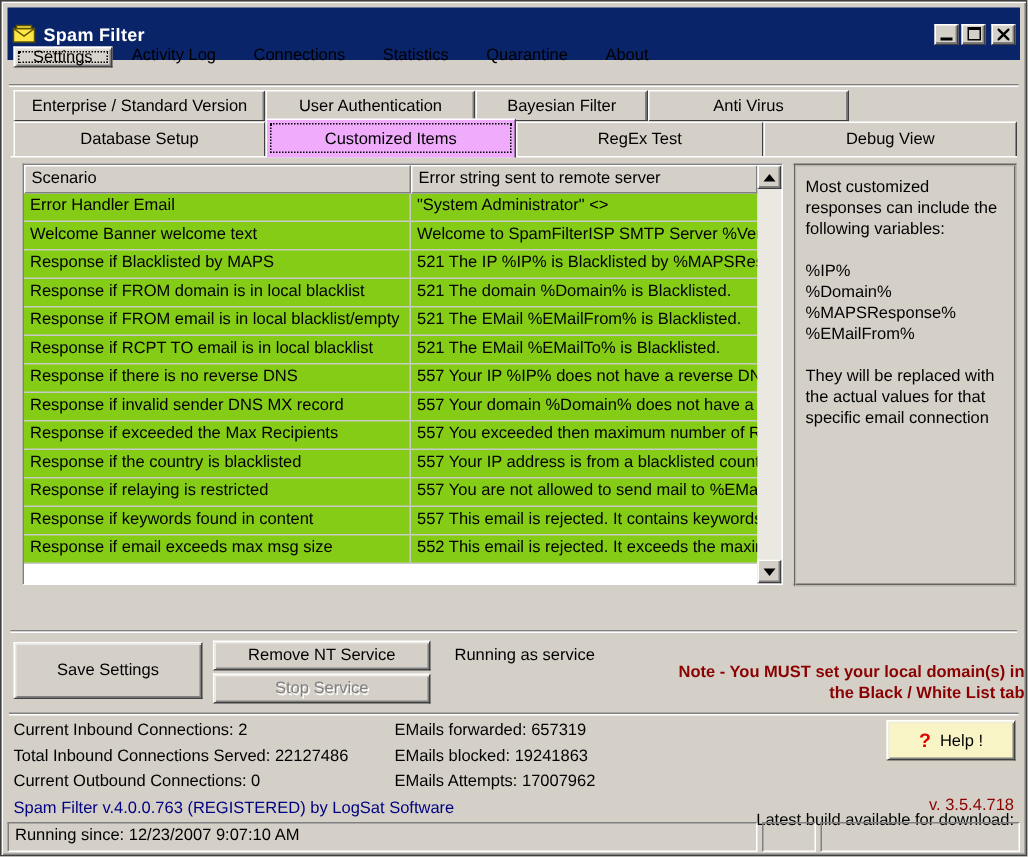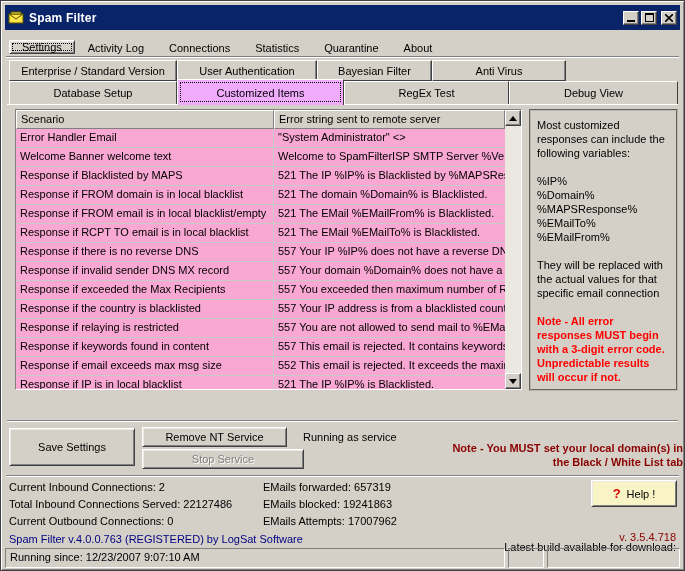--- a/index.html
+++ b/index.html
@@ -2,35 +2,35 @@
 <html><head>
 <meta charset="utf-8">
 <style>
   * { margin:0; padding:0; box-sizing:border-box; }
   html,body { width:685px; height:571px; }
   body { font-family:"Liberation Sans", sans-serif; font-size:11px; color:#000; }
   .win { position:relative; width:685px; height:571px; background:#D4D0C8;
          border:1px solid #404040; box-shadow: inset 1px 1px 0 #fff, inset -1px -1px 0 #808080; overflow:hidden; }
 
   
-  .titlebar { position:absolute; left:4px; top:4px; right:4px; height:25px; background:#0A246A;
+  .titlebar { position:absolute; left:4px; top:4px; right:4px; height:35px; background:#0A246A;
               display:flex; align-items:center; padding:0 3px;justify-content:space-between; }
   .titlebar .title { color:#fff; font-weight:bold; font-size:12px; margin-left:5px; flex:1;
                      letter-spacing:0.2px; }
   .appicon { width:16px; height:14px; display:inline-block; }
   .winbtns { display:flex; gap:2px; }
   .wbtn { width:16px; height:14px; background:#D4D0C8; border:1px solid;
           border-color:#fff #404040 #404040 #fff; box-shadow: inset -1px -1px 0 #808080;
           display:flex; align-items:center; justify-content:center; cursor:default; }
   .wbtn.close { margin-left:2px; }
   .g-min { display:block; width:8px; height:2px; background:#000; margin-top:7px; }
   .g-max { display:block; width:9px; height:9px; border:1px solid #000; border-top:2px solid #000; }
 
   
-  .tabs1 { position:absolute; left:8px; top:30px; height:23px; display:flex; align-items:flex-end; }
+  .tabs1 { position:absolute; left:8px; top:30px; height:23px; display:flex; align-items:flex-start; }
   .t1tab { padding:0 12px; display:flex; align-items:center; }
   .t1tab.sel { background:#D8D4CC; border:1px solid; border-color:#fff #404040 #404040 #fff;
                box-shadow: inset 1px 1px 0 #ECEAE4, inset -1px -1px 0 #808080; outline:1px dotted #000; outline-offset:-4px; }
   .t1sep { width:1px; background:#808080; border-right:1px solid #fff; margin:2px 0; }
 
   .hline { position:absolute; left:5px; right:5px; height:2px;
            border-top:1px solid #808080; border-bottom:1px solid #fff; }
 
   
   .tabrow { position:absolute; left:8px; display:flex; }
@@ -45,21 +45,21 @@
                   border-top:1px solid #808080; border-bottom:1px solid #fff; }
 
   
   .tbl { position:absolute; left:14px; top:108px; width:507px; height:281px; background:#fff;
          border:1px solid; border-color:#808080 #fff #fff #808080; overflow:hidden; }
   .tgrid { position:absolute; left:0; top:0; right:16px; bottom:0; }
   .thead { display:flex; height:19px; }
   .hcell { background:#D4D0C8; border:1px solid; border-color:#fff #808080 #808080 #fff;
            padding:2px 4px; white-space:nowrap; overflow:hidden; }
   .hc1 { width:258px; } .hc2 { flex:1; }
-  .trow { display:flex; height:19px; border-bottom:1px solid #C9C9C9; background:#f9a8d4; }
+  .trow { display:flex; height:19px; border-bottom:1px solid #C9C9C9; background:#84cc16; }
   .cell { padding:2px 4px; white-space:nowrap; overflow:hidden; }
   .c1 { width:258px; border-right:1px solid #C9C9C9; }
   .c2 { flex:1; }
 
   
   .vscroll { position:absolute; top:0; right:0; width:16px; bottom:0; background:#EAE8E0; }
   .sbtn { position:absolute; left:0; width:16px; height:16px; background:#D4D0C8;
           border:1px solid; border-color:#fff #404040 #404040 #fff; box-shadow: inset -1px -1px 0 #808080;
           display:flex; align-items:center; justify-content:center; }
   .sbtn.up { top:0; } .sbtn.down { bottom:0; }
@@ -74,21 +74,21 @@
   .sidepanel .blk { margin-bottom:14px; }
   .sidepanel .vars div { line-height:14px; }
   .sidepanel .red { color:#FF0000; font-weight:bold; }
 
   
   .btn { position:absolute; background:#D4D0C8; border:1px solid; border-color:#fff #404040 #404040 #fff;
          box-shadow: inset 1px 1px 0 #ECEAE4, inset -1px -1px 0 #808080;
          display:flex; align-items:center; justify-content:center; cursor:default; }
   .btn-save { left:8px; top:427px; width:126px; height:38px; }
   .btn-remove { left:141px; top:426px; width:145px; height:20px; }
-  .btn-stop { left:141px; top:448px; width:162px; height:20px; color:#808080; text-shadow:1px 1px 0 #fff; }
+  .btn-stop { left:141px; top:448px; width:145px; height:20px; color:#808080; text-shadow:1px 1px 0 #fff; }
   .svc-status { position:absolute; left:302px; top:430px; }
   .domain-note { position:absolute; left:446px; top:428px; width:236px; text-align:right;
                  color:#8B0000; font-weight:bold; line-height:14px;margin-top:12px; }
 
   
   .stat { position:absolute; white-space:nowrap; }
   .btn-help { left:590px; top:479px; width:86px; height:27px; background:#F8F4C6; }
   .help-q { color:#E00000; font-weight:bold; font-size:13px; margin-right:6px; }
   .latest-label { position:absolute; right:8px; top:540px; color:#000; }
   .latest-ver { position:absolute; right:8px; top:530px; color:#8B0000; }
@@ -211,47 +211,41 @@
             <div class="cell c2">557 You are not allowed to send mail to %EMailT</div>
           </div>
           <div class="trow">
             <div class="cell c1">Response if keywords found in content</div>
             <div class="cell c2">557 This email is rejected. It contains keywords re</div>
           </div>
           <div class="trow">
             <div class="cell c1">Response if email exceeds max msg size</div>
             <div class="cell c2">552 This email is rejected. It exceeds the maximu</div>
           </div>
-          <div class="trow">
-            <div class="cell c1">Response if IP is in local blacklist</div>
-            <div class="cell c2">521 The IP %IP% is Blacklisted.</div>
-          </div>
         </div>
     </div>
     <div class="vscroll">
       <div class="sbtn up">
           <i class="arr-up"></i>
         </div>
       <div class="sbtn down">
           <i class="arr-down"></i>
         </div>
     </div>
   </div>
 
   <div class="sidepanel">
     <div class="blk">Most customized responses can include the following variables:</div>
     <div class="blk vars" id="vars">
         <div>%IP%</div>
         <div>%Domain%</div>
         <div>%MAPSResponse%</div>
-        <div>%EMailTo%</div>
         <div>%EMailFrom%</div>
       </div>
     <div class="blk">They will be replaced with the actual values for that specific email connection</div>
-    <div class="red">Note - All error responses MUST begin with a 3-digit error code. Unpredictable results will occur if not.</div>
   </div>
 
   <div class="sheet-bottom"></div>
 
   <div class="btn btn-save">Save Settings</div>
   <div class="btn btn-remove">Remove NT Service</div>
   <div class="btn btn-stop">Stop Service</div>
   <div class="svc-status">Running as service</div>
   <div class="domain-note">Note - You MUST set your local domain(s) in the Black / White List tab</div>
 

